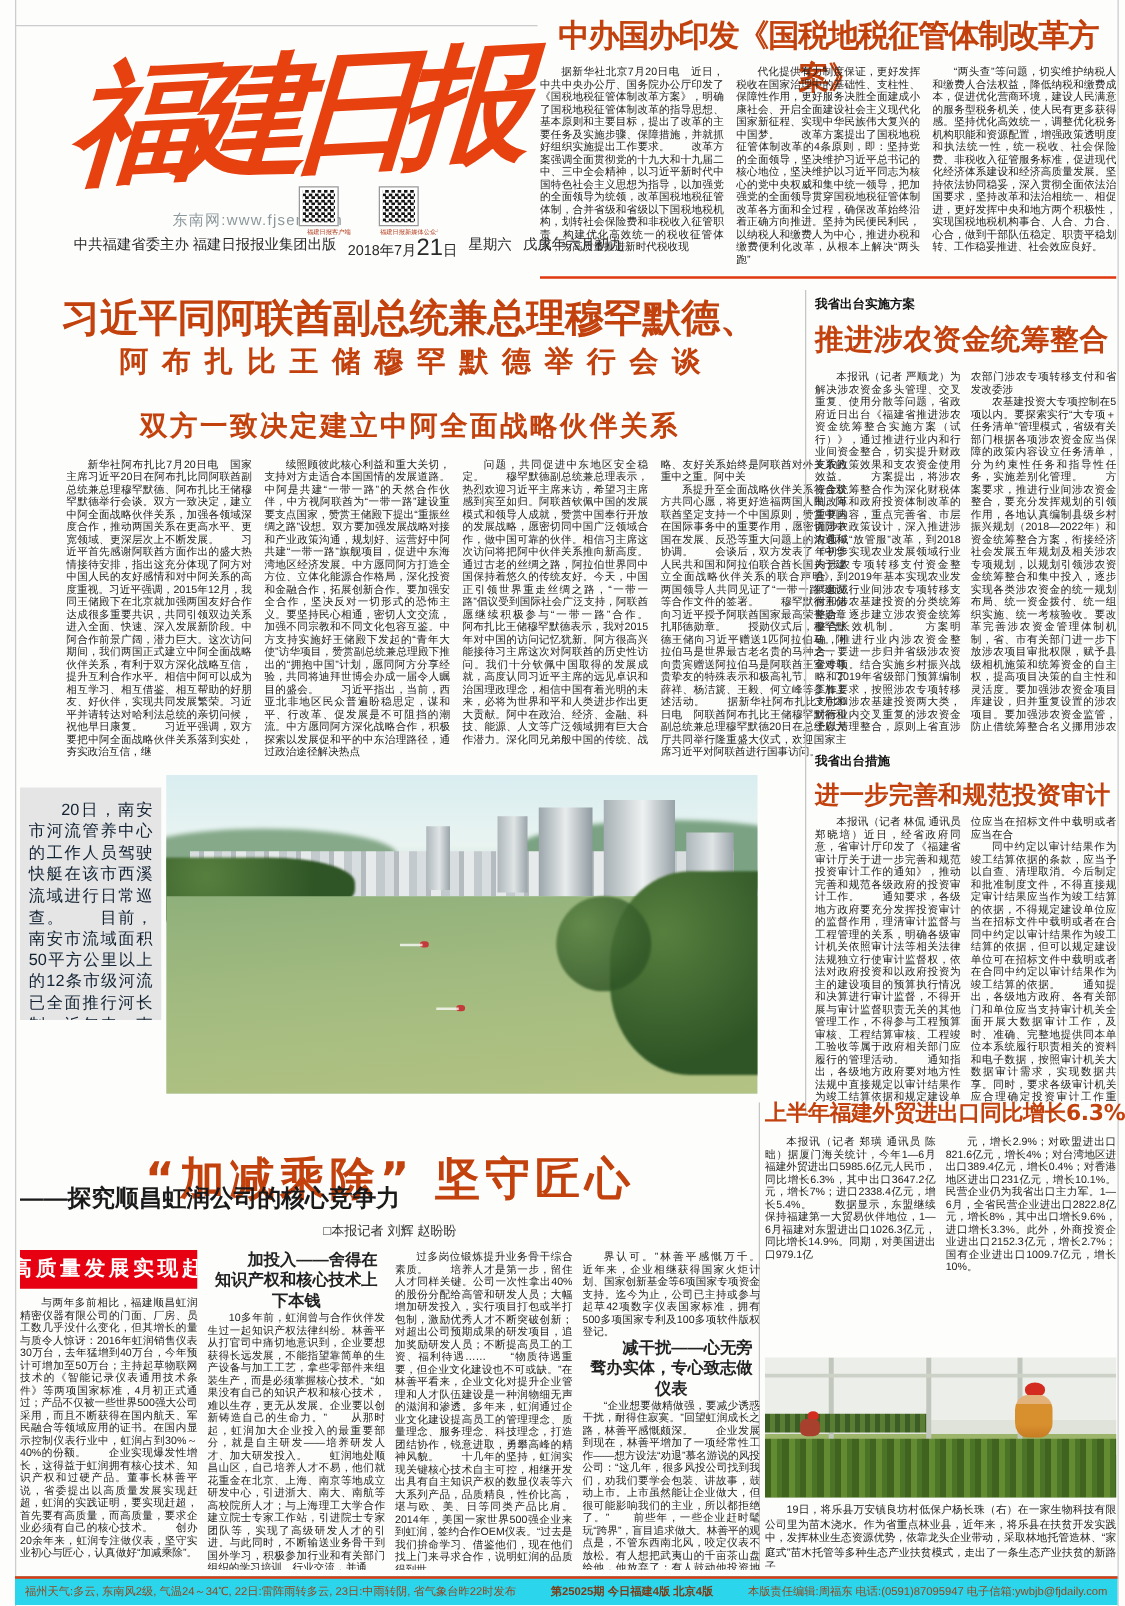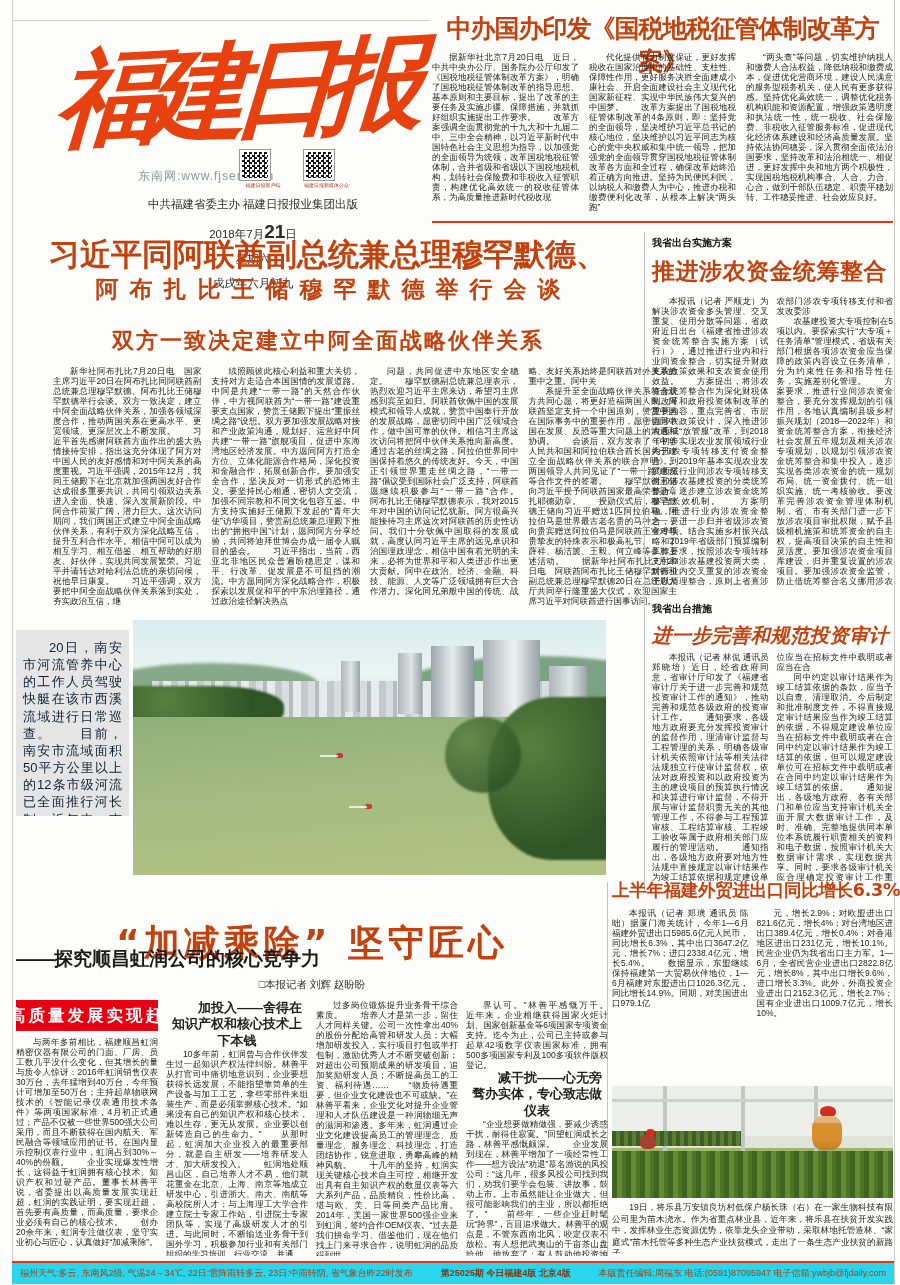--- a/index.html
+++ b/index.html
@@ -8,23 +8,23 @@
   .abs{position:absolute;}
   .edge{background:#cccccc;}
   
   #masthead-title{left:28px;top:26px;width:408px;height:150px;
     font-family:"DejaVu Serif",serif;font-weight:bold;font-style:italic;
     font-size:104px;letter-spacing:-16px;color:#e6410f;line-height:1.25;
     transform:rotate(-3deg) skewX(-6deg);text-align:center;white-space:nowrap;}
   #website{left:138px;top:168px;font-size:12px;color:#8d989c;letter-spacing:1px;}
   .qr{width:26px;height:26px;background:repeating-conic-gradient(#141414 0% 25%,#ffffff 0% 50%) 0 0/5px 5px;border:2px solid #fff;outline:1px solid #999;}
   .qr-cap{font-size:5px;color:#b33a1a;text-align:center;width:46px;margin-top:2px;white-space:nowrap;overflow:hidden;}
-  #dateline{left:38px;top:188px;width:430px;height:17px;display:flex;align-items:center;gap:9px;font-size:11.5px;color:#2a2a2a;white-space:nowrap;flex-direction:column;}
+  #dateline{left:50px;top:188px;width:430px;height:17px;display:flex;align-items:flex-start;gap:9px;font-size:11.5px;color:#2a2a2a;white-space:nowrap;}
   #flag-logo{width:30px;height:15px;background:#e6410f;clip-path:polygon(0 55%,100% 0,58% 48%,96% 40%,14% 100%,0 100%);}
-  #date-day{font-size:19px;font-weight:bold;}
+  #date-day{font-size:19px;font-weight:normal;}
   #issue-bar{left:30px;top:207px;width:442px;height:15px;background:#29d6ee;color:#a14018;
     font-size:8.8px;display:flex;align-items:center;justify-content:center;letter-spacing:.5px;}
   
   .kicker{font-weight:bold;color:#111;}
   .headline{font-weight:bold;color:#c2410c;font-family:"DejaVu Sans",sans-serif;}
   .bodycols{text-align:justify;font-size:8.5px;line-height:1.18;color:#222;overflow:hidden;}
   .bodycols p{margin:0;text-indent:2em;}
   .rule-v{background:#c5c5c5;width:1px;}
   .red-rule{background:#e0390e;}
   
@@ -139,21 +139,21 @@
   <div class="abs rule-v" style="left:607px;top:882px;height:374px;"></div>
 
   <div class="abs sb kicker" id="sb1-kicker" style="top:236px;">我省出台实施方案</div>
   <div class="abs sb headline" id="sb1-headline" style="top:256px;">推进涉农资金统筹整合</div>
   <div class="abs sb bodycols" id="sb1-cols" style="top:296px;">
     <p>本报讯（记者 严顺龙）为解决涉农资金多头管理、交叉重复、使用分散等问题，省政府近日出台《福建省推进涉农资金统筹整合实施方案（试行）》，通过推进行业内和行业间资金整合，切实提升财政支农政策效果和支农资金使用效益。　　方案提出，将涉农资金统筹整合作为深化财税体制改革和政府投资体制改革的重要内容，重点完善省、市层面涉农政策设计，深入推进涉农领域“放管服”改革，到2018年初步实现农业发展领域行业内涉农专项转移支付资金整合，到2019年基本实现农业发展领域行业间涉农专项转移支付和涉农基建投资的分类统筹整合，逐步建立涉农资金统筹整合长效机制。　　方案明确，推进行业内涉农资金整合，要进一步归并省级涉农资金专项。结合实施乡村振兴战略和2019年省级部门预算编制工作要求，按照涉农专项转移支付和涉农基建投资两大类，对行业内交叉重复的涉农资金予以清理整合，原则上省直涉农部门涉农专项转移支付和省发改委涉</p>
     <p>农基建投资大专项控制在5项以内。要探索实行“大专项＋任务清单”管理模式，省级有关部门根据各项涉农资金应当保障的政策内容设立任务清单，分为约束性任务和指导性任务，实施差别化管理。　　方案要求，推进行业间涉农资金整合，要充分发挥规划的引领作用，各地认真编制县级乡村振兴规划（2018—2022年）和资金统筹整合方案，衔接经济社会发展五年规划及相关涉农专项规划，以规划引领涉农资金统筹整合和集中投入，逐步实现各类涉农资金的统一规划布局、统一资金拨付、统一组织实施、统一考核验收。要改革完善涉农资金管理体制机制，省、市有关部门进一步下放涉农项目审批权限，赋予县级相机施策和统筹资金的自主权，提高项目决策的自主性和灵活度。要加强涉农资金项目库建设，归并重复设置的涉农项目。要加强涉农资金监管，防止借统筹整合名义挪用涉农资金。从2018年起取消财政扶贫资金整合试点，一并纳入全省涉农资金统筹整合范围。</p>
   </div>
 
   <div class="abs sb kicker" id="sb2-kicker" style="top:602px;">我省出台措施</div>
-  <div class="abs sb headline" id="sb2-headline" style="top:622px;font-style:italic;">进一步完善和规范投资审计</div>
+  <div class="abs sb headline" id="sb2-headline" style="top:622px;">进一步完善和规范投资审计</div>
   <div class="abs sb bodycols" id="sb2-cols" style="top:652px;">
     <p>本报讯（记者 林侃 通讯员 郑晓培）近日，经省政府同意，省审计厅印发了《福建省审计厅关于进一步完善和规范投资审计工作的通知》，推动完善和规范各级政府的投资审计工作。　　通知要求，各级地方政府要充分发挥投资审计的监督作用，理清审计监督与工程管理的关系，明确各级审计机关依照审计法等相关法律法规独立行使审计监督权，依法对政府投资和以政府投资为主的建设项目的预算执行情况和决算进行审计监督，不得开展与审计监督职责无关的其他管理工作，不得参与工程预算审核、工程结算审核、工程竣工验收等属于政府相关部门应履行的管理活动。　　通知指出，各级地方政府要对地方性法规中直接规定以审计结果作为竣工结算依据和规定建设单位应当在招标文件中载明或者应当在合</p>
     <p>同中约定以审计结果作为竣工结算依据的条款，应当予以自查、清理取消。今后制定和批准制度文件，不得直接规定审计结果应当作为竣工结算的依据，不得规定建设单位应当在招标文件中载明或者在合同中约定以审计结果作为竣工结算的依据，但可以规定建设单位可在招标文件中载明或者在合同中约定以审计结果作为竣工结算的依据。　　通知提出，各级地方政府、各有关部门和单位应当支持审计机关全面开展大数据审计工作，及时、准确、完整地提供同本单位本系统履行职责相关的资料和电子数据，按照审计机关大数据审计需求，实现数据共享。同时，要求各级审计机关应合理确定投资审计工作重点，充分运用大数据审计等先进技术方法，提高投资审计质量和效率，应按照国家相关规定，依法使用数据，确保数据的安全。</p>
   </div>
 
   <div class="abs" id="left-caption">
     <p style="margin:0;text-indent:2em;">20日，南安市河流管养中心的工作人员驾驶快艇在该市西溪流域进行日常巡查。　　目前，南安市流域面积50平方公里以上的12条市级河流已全面推行河长制。近年来，南安探索引入政府购买社会服务方式，创新建立河流管养中心，通过组建“人防+技防+物防”一体化河流管养队伍，创建河道巡查信息监控中心、信息分析中心和信息管理中心等平台，定期采取立体化巡查机制，全面建立河道健康“病历卡”等举措，不断创新拓展河长制内涵，打造治水4.0版本。</p>
     <p class="credit" style="margin:0;">本报记者 林辉</p>
     <p class="credit" style="margin:0;">通讯员 陈鑫炜 黄瑜鹏 摄</p>
   </div>

